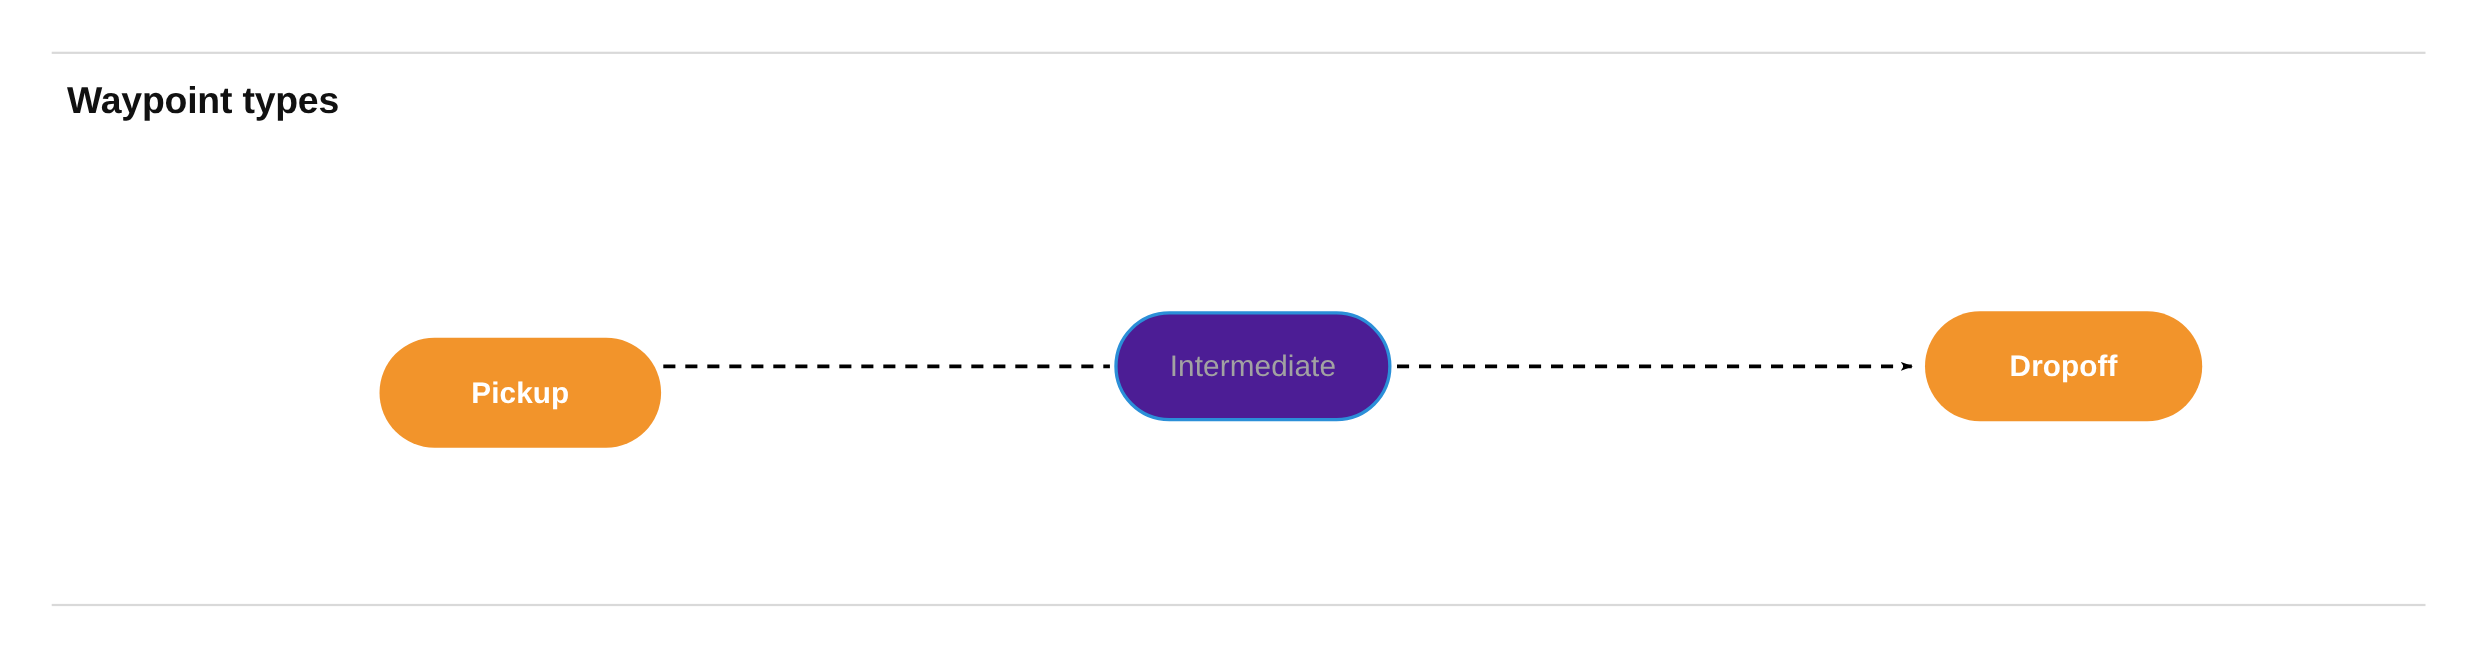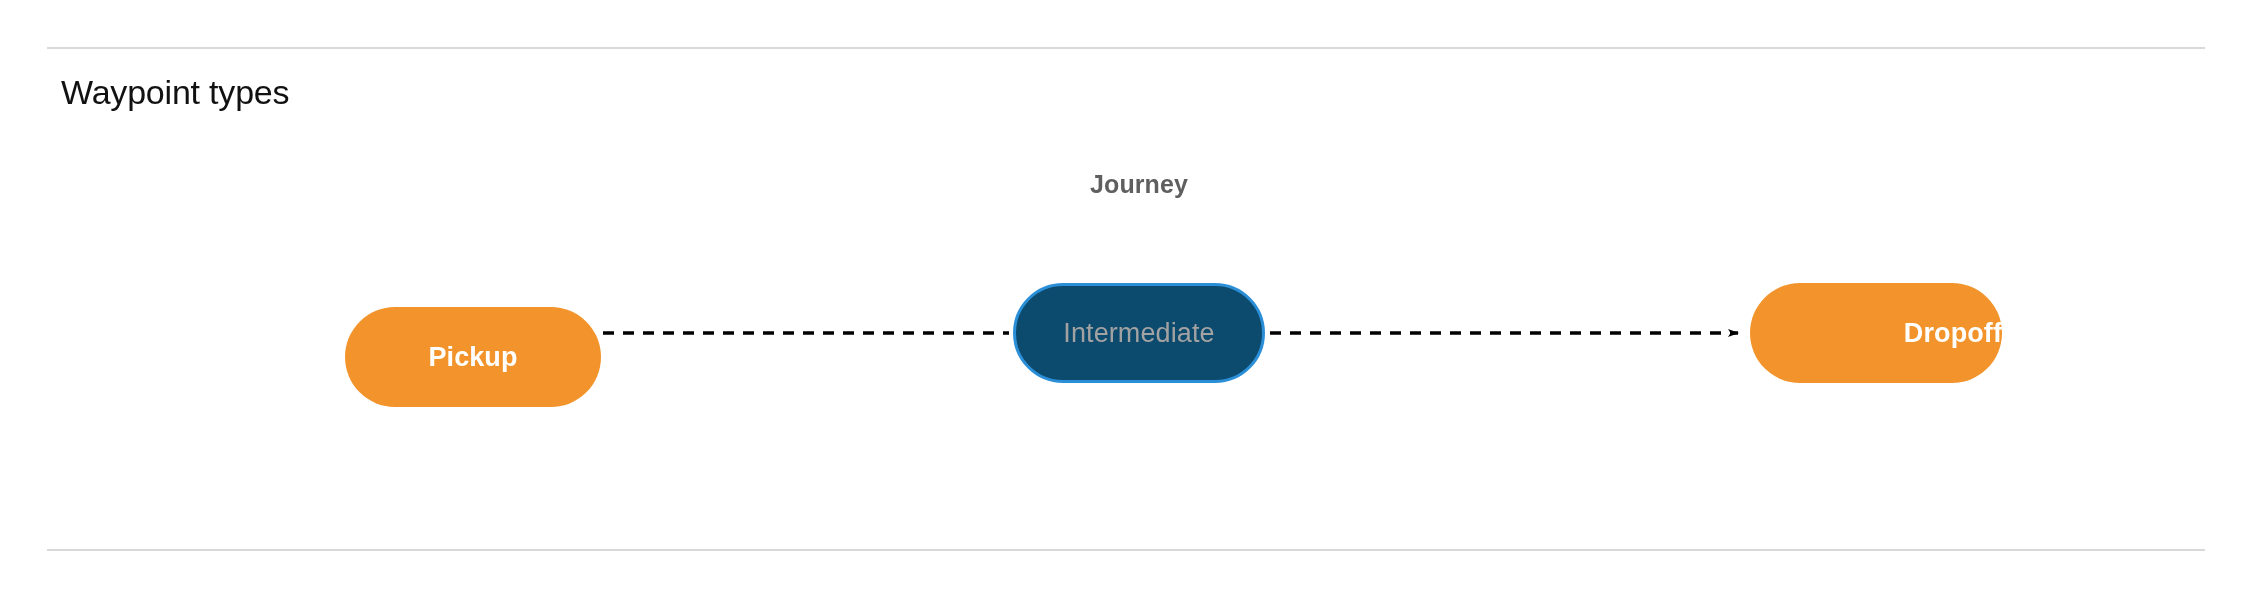--- a/index.html
+++ b/index.html
@@ -32,21 +32,21 @@
   }
   .rule-top    { top: 47px; }
   .rule-bottom { top: 549px; }
 
   
   .section-title {
     position: absolute;
     left: 61px;
     top: 70px;
     font-size: 34px;
-    font-weight: 400;
+    font-weight: 700;
     color: #111111;
     letter-spacing: -0.2px;
     line-height: 44px;
     white-space: nowrap;
   }
 
   
   .diagram {
     position: absolute;
     left: 0;
@@ -101,30 +101,29 @@
     left: 345px;
     width: 256px;
     background: #f2942b;
     margin-top: 24px;
   }
   .node-pickup .node-label { color: #ffffff; }
 
   .node-intermediate {
     left: 1013px;
     width: 252px;
-    background: #0c4a6e;
+    background: #4c1d95;
     border: 3px solid #2b8fd8;
   }
   .node-intermediate .node-label { color: #a2a2a2; font-weight: 400; }
 
   .node-dropoff {
     left: 1750px;
     width: 252px;
     background: #f2942b;
-    justify-content: flex-end;
   }
   .node-dropoff .node-label { color: #ffffff; }
 </style>
 </head>
 <body>
 
 <div class="page">
 
   <div class="rule rule-top"></div>
 
@@ -137,21 +136,20 @@
         <marker id="arrowhead" markerWidth="11" markerHeight="8" refX="10" refY="4" orient="auto" markerUnits="userSpaceOnUse">
           <path d="M0,0 L11,4 L0,8 L2.6,4 Z" fill="#000000"></path>
         </marker>
       </defs>
 
       <line x1="603" y1="333" x2="1009" y2="333" stroke="#000000" stroke-width="3.4" stroke-dasharray="11 9" stroke-linecap="butt"></line>
 
       <line x1="1270" y1="333" x2="1738" y2="333" stroke="#000000" stroke-width="3.4" stroke-dasharray="11 9" stroke-linecap="butt" marker-end="url(#arrowhead)"></line>
     </svg>
 
-    <div class="cluster-label">Journey</div>
 
     <div class="node node-pickup">
       <span class="node-label">Pickup</span>
     </div>
 
     <div class="node node-intermediate">
       <span class="node-label">Intermediate</span>
     </div>
 
     <div class="node node-dropoff">

